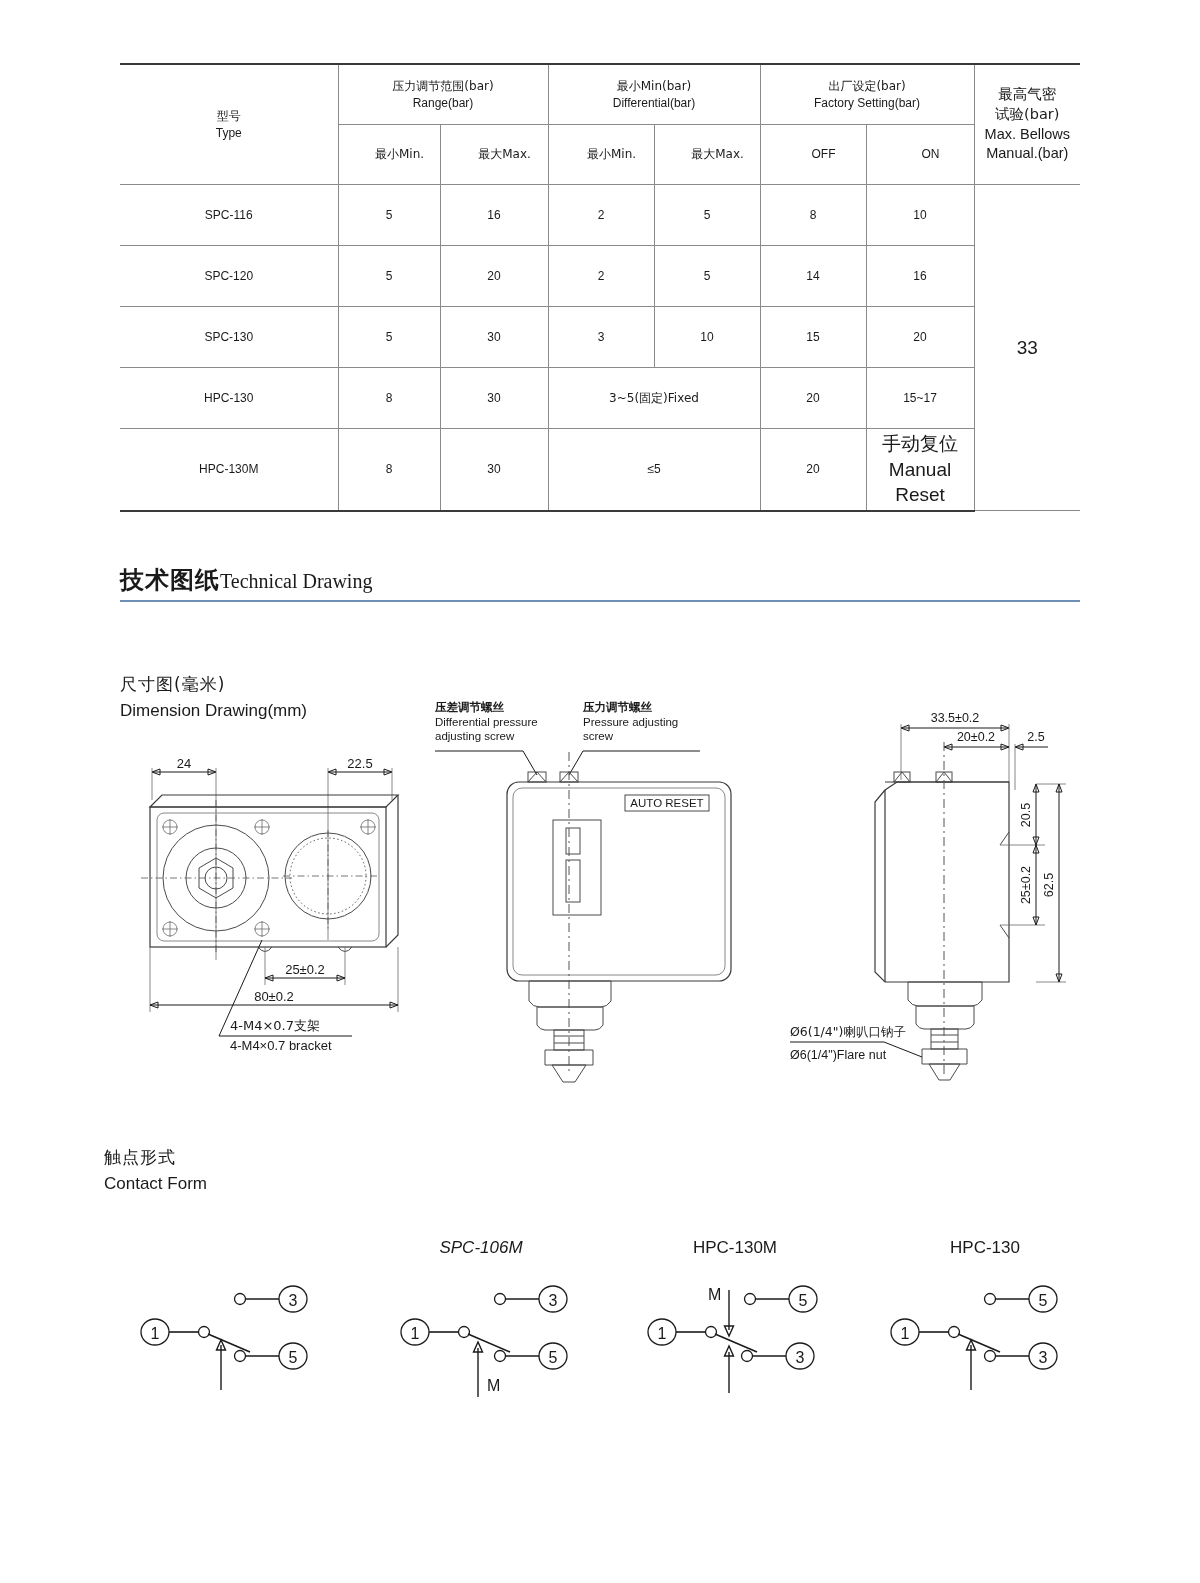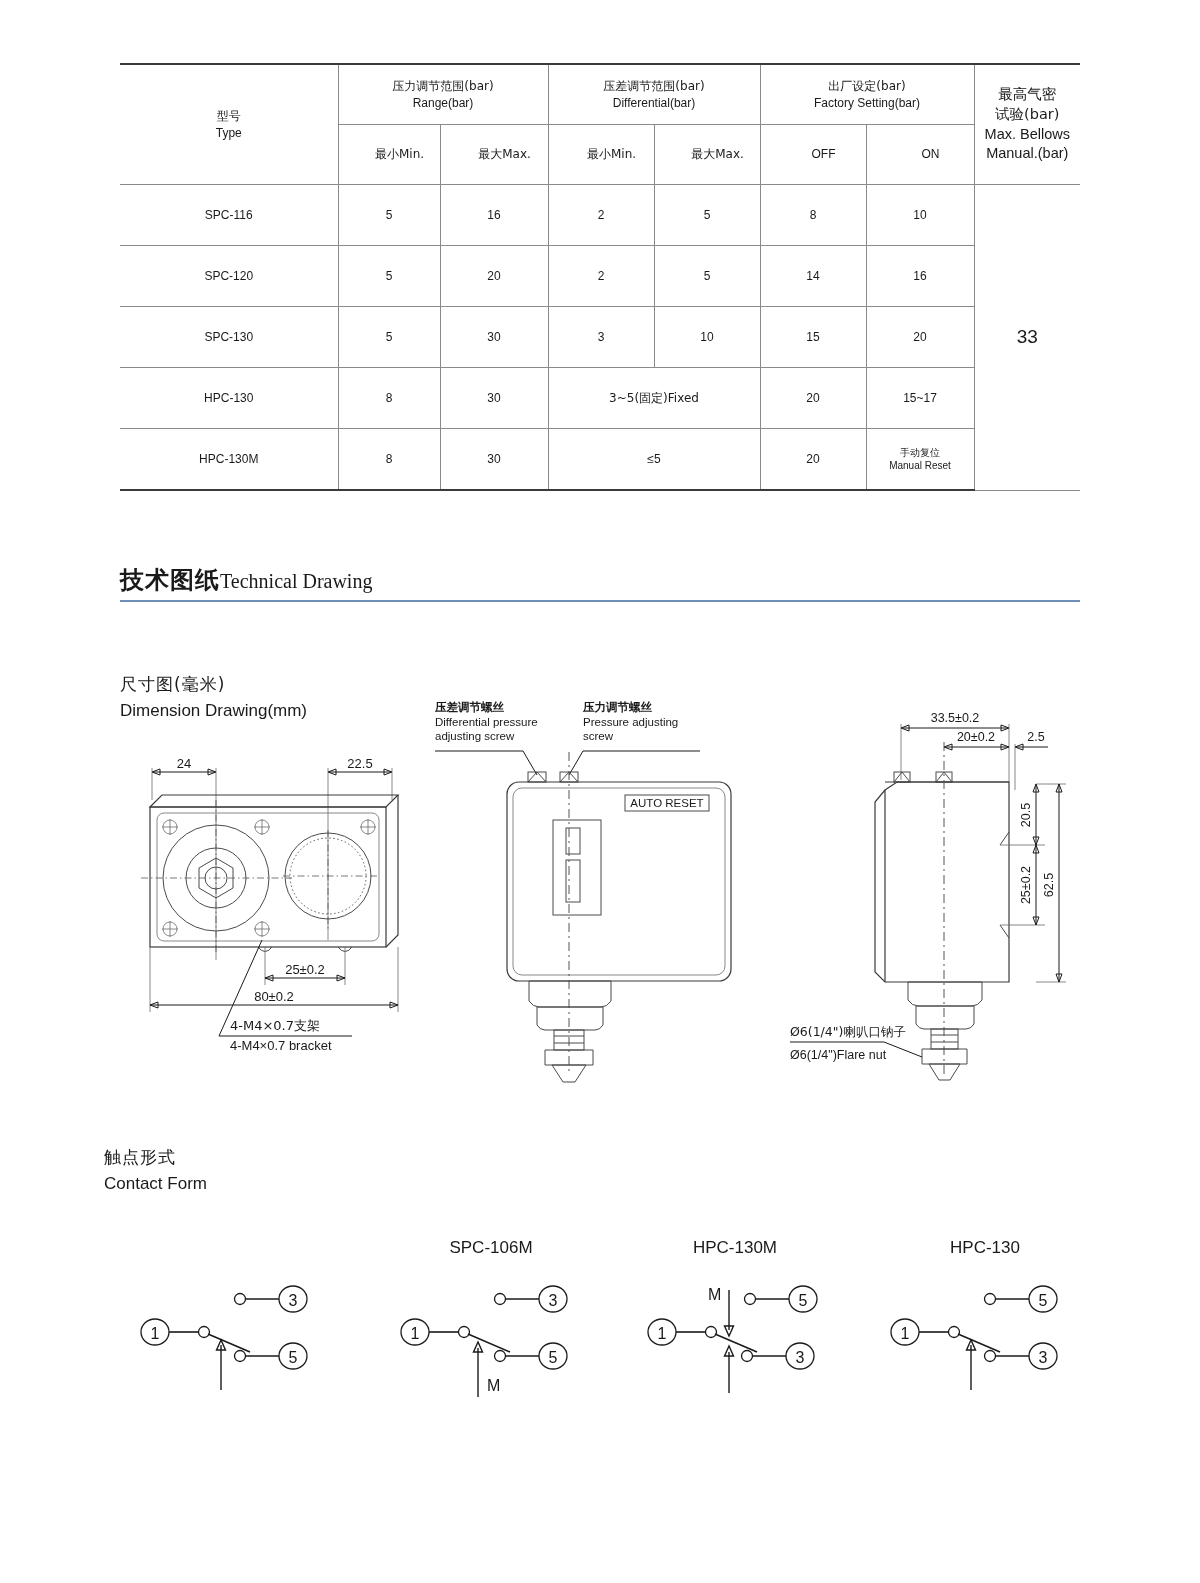--- a/index.html
+++ b/index.html
@@ -133,21 +133,21 @@
       <tr class="hdr-top">
         <td rowspan="2" class="tbl-top-border no-left two-line">
           <span class="cjk">型号</span>
           <span>Type</span>
         </td>
         <td colspan="2" class="tbl-top-border two-line">
           <span class="cjk">压力调节范围(bar)</span>
           <span>Range(bar)</span>
         </td>
         <td colspan="2" class="tbl-top-border two-line">
-          <span class="cjk">压差调节范围(bar)</span>
+          <span class="cjk">最小Min(bar)</span>
           <span>Differential(bar)</span>
         </td>
         <td colspan="2" class="tbl-top-border two-line">
           <span class="cjk">出厂设定(bar)</span>
           <span>Factory Setting(bar)</span>
         </td>
         <td rowspan="2" class="tbl-top-border no-right two-line" style="font-size:14.5px">
           <span class="cjk">最高气密</span>
           <span class="cjk">试验(bar)</span>
           <span>Max. Bellows</span>
@@ -199,21 +199,21 @@
         <td colspan="2" class="cjk">3~5(固定)Fixed</td>
         <td>20</td>
         <td>15~17</td>
       </tr>
       <tr>
         <td class="no-left tbl-bot-border">HPC-130M</td>
         <td class="tbl-bot-border">8</td>
         <td class="tbl-bot-border">30</td>
         <td colspan="2" class="tbl-bot-border">≤5</td>
         <td class="tbl-bot-border">20</td>
-        <td class="tbl-bot-border two-line" style="font-size:10px">
+        <td class="tbl-bot-border two-line" style="font-size:19px">
           <span class="cjk">手动复位</span>
           <span>Manual Reset</span>
         </td>
       </tr>
     </tbody>
   </table>
 </div>
 
 <div id="tech-heading" style="border-bottom-color: rgb(110, 144, 184);">
   <span class="zh">技术图纸</span><span class="en">Technical Drawing</span>
@@ -222,21 +222,21 @@
 <div class="sub-label" style="left:120px; top:625px;margin-top:47px;">
   <span class="l1">尺寸图(毫米)</span>
   <span class="l2">Dimension Drawing(mm)</span>
 </div>
 
 <div class="sub-label" style="left:104px; top:1145px;">
   <span class="l1">触点形式</span>
   <span class="l2">Contact Form</span>
 </div>
 
-<div class="cf-title" style="left:386px; top:1238px; width:210px;">SPC-106M</div>
+<div class="cf-title" style="left:376px; top:1238px; width:210px;font-style:italic;">SPC-106M</div>
 <div class="cf-title" style="left:625px; top:1238px; width:220px;">HPC-130M</div>
 <div class="cf-title" style="left:875px; top:1238px; width:220px;">HPC-130</div>
 
 <svg id="drawings" viewBox="0 0 1200 1583" width="1200" height="1583">
 
   <g>
 
     <line class="dimln" x1="152" y1="772" x2="216" y2="772"></line>
     <path class="dimln" d="M152 772 l8 -3 v6 z" fill="#1a1a1a"></path>
     <path class="dimln" d="M216 772 l-8 -3 v6 z" fill="#1a1a1a"></path>

